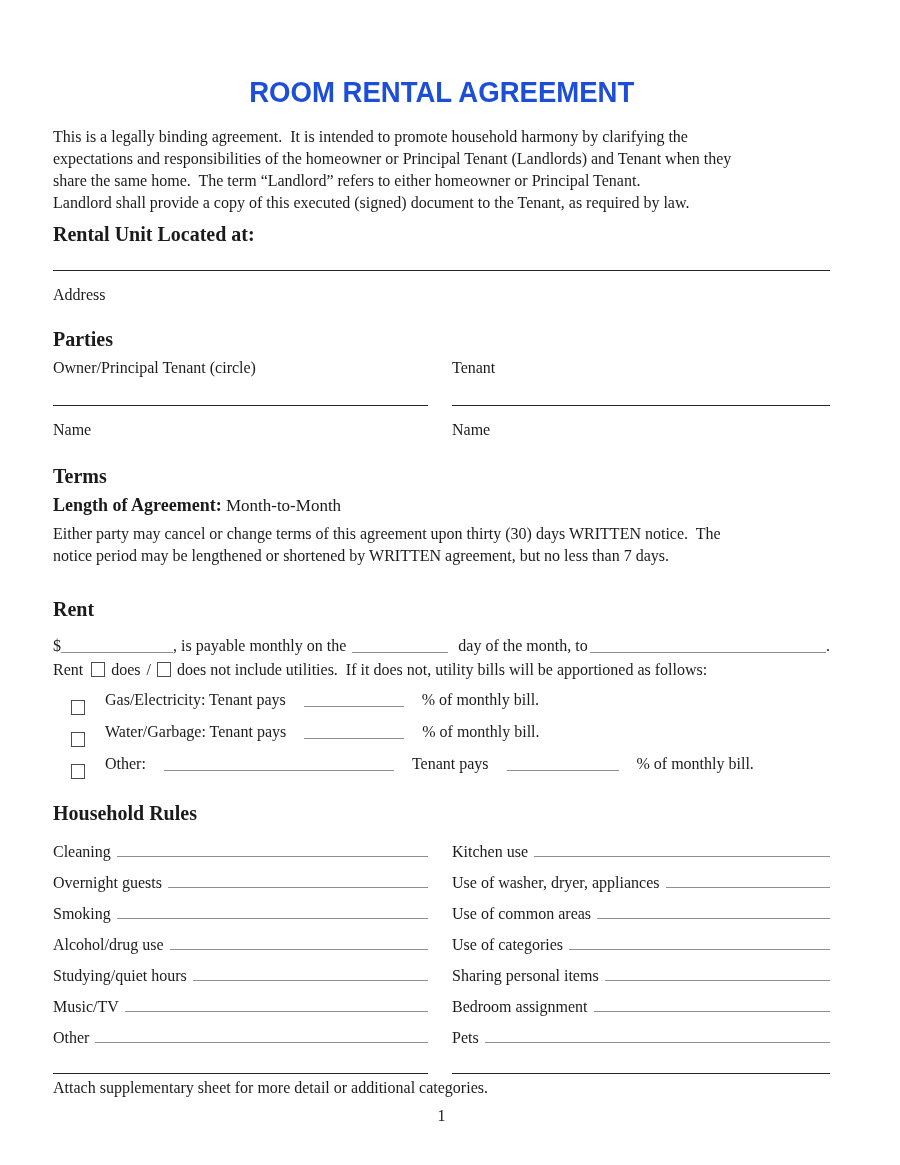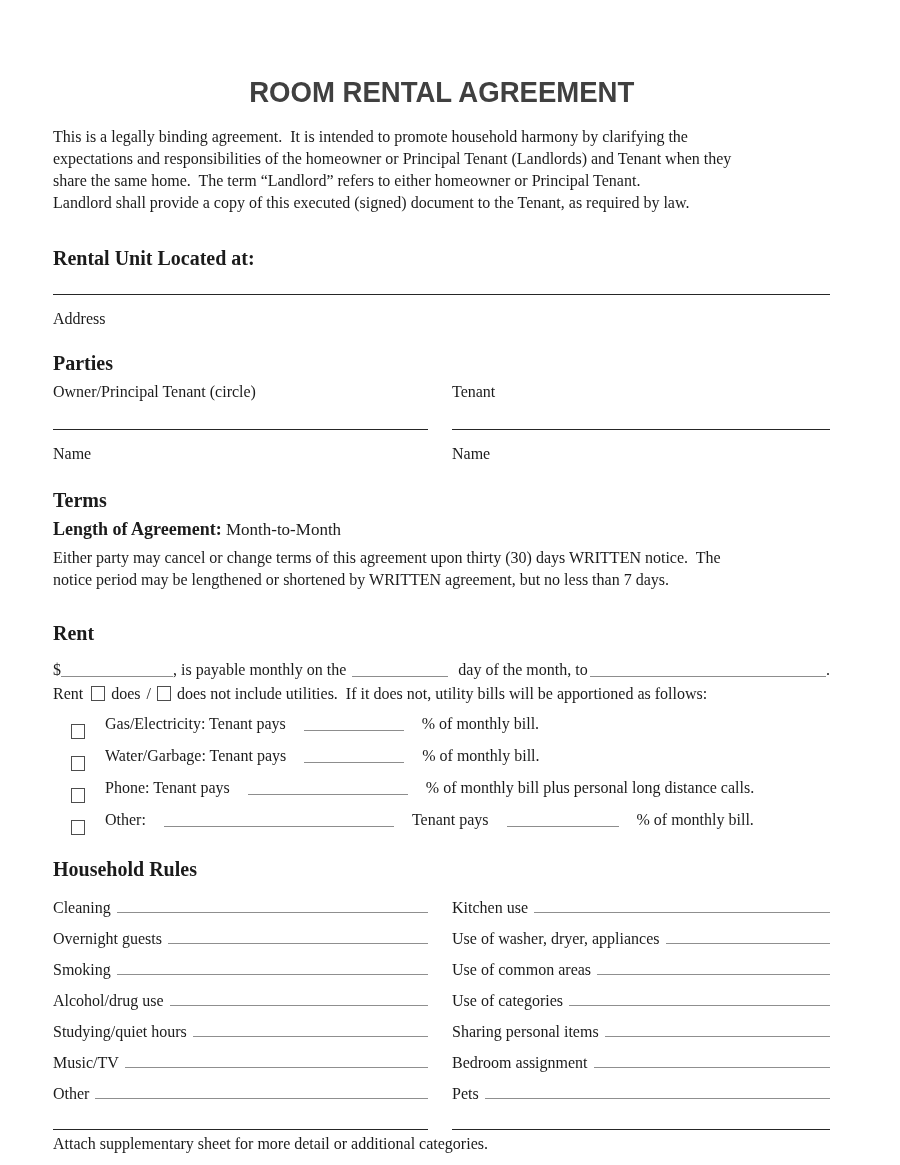--- a/index.html
+++ b/index.html
@@ -6,29 +6,29 @@
   .page {
     width:900px; height:1165px; background:#ffffff; overflow:hidden;
     box-sizing:border-box; padding:76px 70px 0 53px;
     font-family:"Liberation Serif", serif; color:#1b1b1b; font-size:16px;
     position:relative;
   }
   .t { white-space:pre-wrap; }
   h1.doc-title {
     margin:0; text-align:center;
     font-family:"Liberation Sans", sans-serif; font-weight:bold;
-    font-size:29px; line-height:32px; color:#404040; letter-spacing:0;
+    font-size:29px; line-height:32px; color:#1d4ed8; letter-spacing:0;
   }
   h1.doc-title span { display:inline-block; transform:scaleX(.95); }
   .intro { margin-top:18px; }
   .intro div { line-height:22px; }
   .section-h {
     font-weight:bold; font-size:20px; line-height:24px; margin:0;
   }
-  .sh-rental { margin-top:32px; }
+  .sh-rental { margin-top:8px; }
   .sh-parties { margin-top:22px; }
   .sh-terms { margin-top:24px; }
   .sh-rent { margin-top:30px; }
   .sh-rules { margin-top:14px; }
   .rule-line-dark {
     border-bottom:1.4px solid #262626; height:0;
   }
   .address-line { margin-top:24px; }
   .under-label { line-height:20px; margin-top:14px; }
   .twocol { display:grid; grid-template-columns:375px 378px; column-gap:24px; }
@@ -126,26 +126,20 @@
       <span class="t">% of monthly bill.</span>
     </div>
     <div class="util-row">
       <span class="cb"></span>
       <span class="t">Water/Garbage: Tenant pays</span>
       <span class="fill fill-m" style="width:100px"></span>
       <span class="t">% of monthly bill.</span>
     </div>
     <div class="util-row">
       <span class="cb"></span>
-      <span class="t">Phone: Tenant pays</span>
-      <span class="fill fill-m" style="width:160px"></span>
-      <span class="t">% of monthly bill plus personal long distance calls.</span>
-    </div>
-    <div class="util-row">
-      <span class="cb"></span>
       <span class="t">Other:</span>
       <span class="fill fill-m" style="width:230px"></span>
       <span class="t">Tenant pays</span>
       <span class="fill fill-m" style="width:112px"></span>
       <span class="t">% of monthly bill.</span>
     </div>
   </div>
 
   <div class="section-h sh-rules">Household Rules</div>
 

